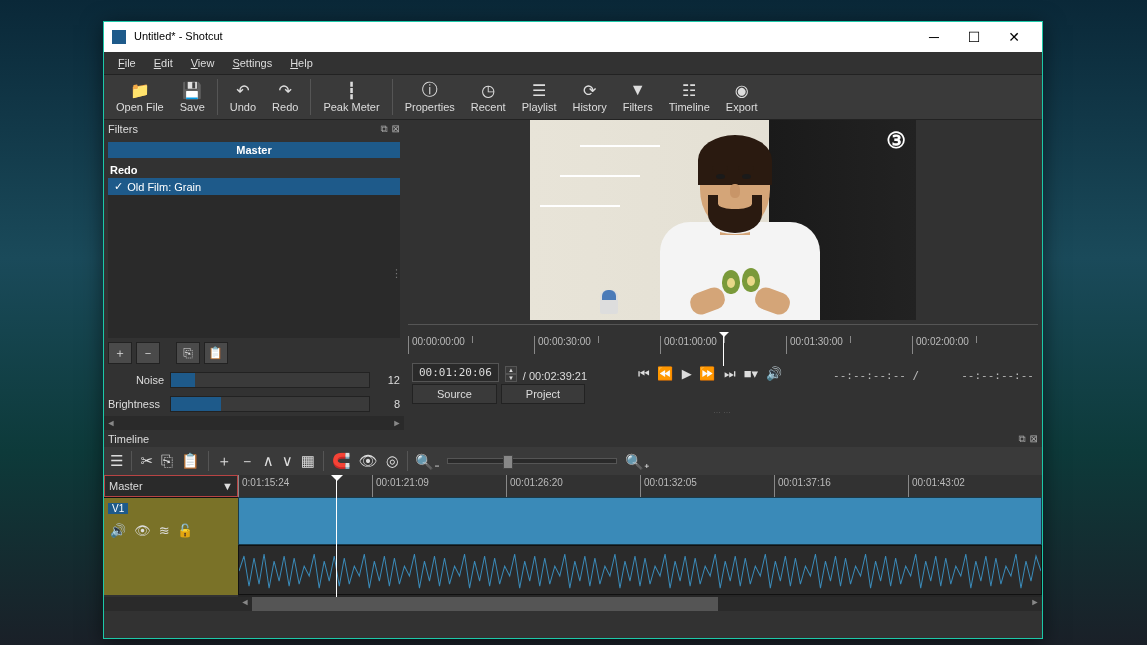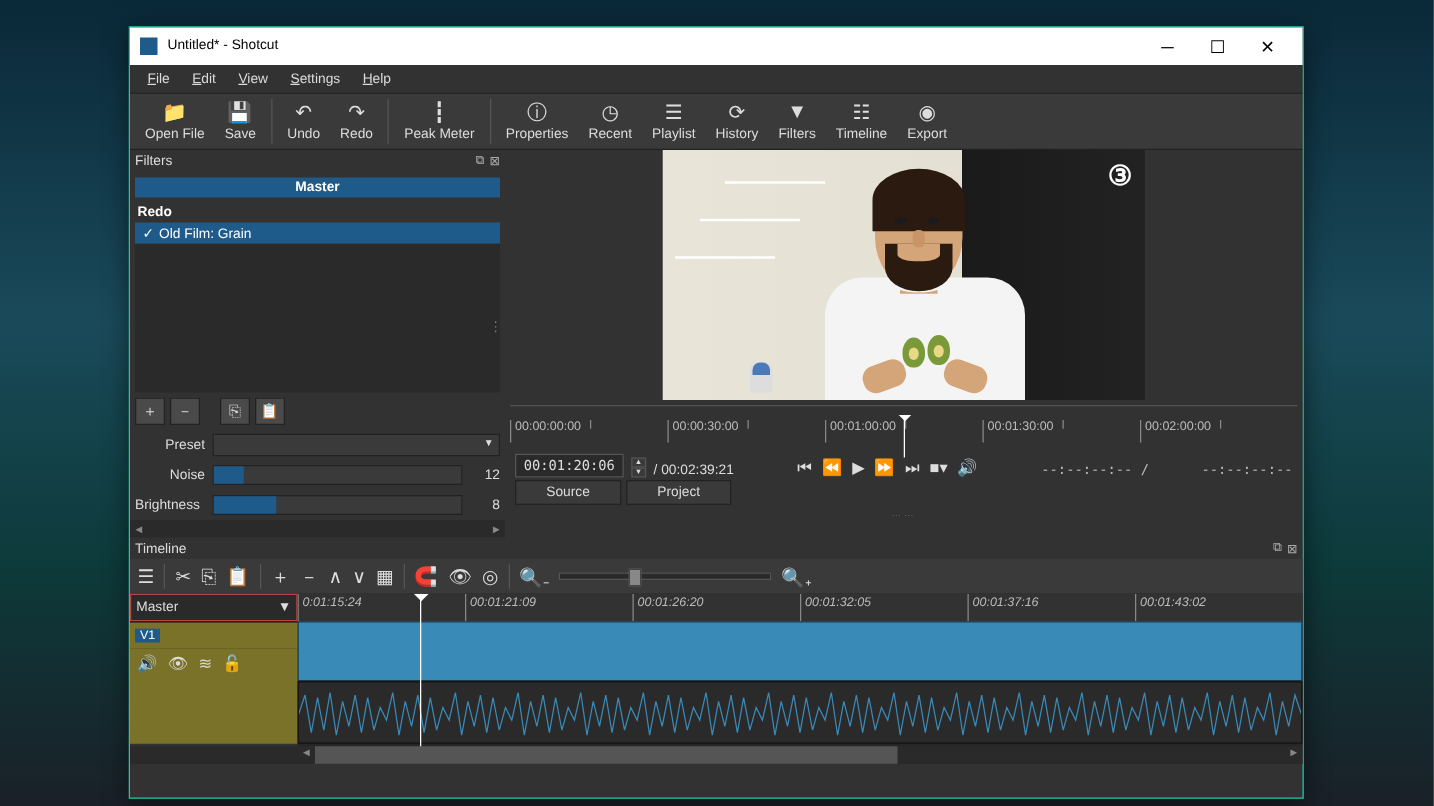--- a/index.html
+++ b/index.html
@@ -111,21 +111,21 @@
 .zoom-thumb { position:absolute; left:55px; top:-4px; width:10px; height:14px; background:#888; border:1px solid #444;}
 .tl-body { display:flex; height:122px; background:#262626;}
 .tl-tracks-left { width:134px; background:#323232;}
 .tl-master-row { height:22px; background:#2a2a2a; border:1px solid #b84444; display:flex; align-items:center; justify-content:space-between; padding:0 4px;}
 .funnel { font-size:11px;}
 .tl-v1-header { height:22px; background:#7a7228; border-top:1px solid #111; display:flex; align-items:center; padding:0 4px;}
 .v1-badge { background:#1e5a8a; color:#fff; padding:0 4px; font-size:10px;}
 .tl-v1-ctrls { height:76px; background:#7a7228; display:flex; align-items:flex-start; gap:8px; padding:4px 6px;}
 .tl-v1-ctrls span { font-size:13px; cursor:pointer;}
 .tl-tracks-right { flex:1; position:relative; overflow:hidden;}
-.tl-ruler { height:22px; background:#323232; display:flex; position:relative;font-style:italic;}
+.tl-ruler { height:22px; background:#323232; display:flex; position:relative;}
 .tl-ruler-tick { font-size:10px; color:#bbb; width:140px; border-left:1px solid #888; padding-left:3px; padding-top:2px;}
 .tl-playhead { position:absolute; left:98px; top:0; width:1px; height:140px; background:#fff;}
 .tl-playhead::before { content:""; position:absolute; left:-5px; top:0; width:0; height:0; border:6px solid transparent; border-top-color:#fff;}
 .tl-clip-vid { height:48px; background:#3a8ab8; border:1px solid #1a3a4a; position:relative;}
 .tl-clip-audio { height:50px; background:#2a2a2a; border:1px solid #111; position:relative; overflow:hidden;}
 .waveform { position:absolute; inset:0;}
 .tl-hscroll { height:14px; background:#2a2a2a; display:flex;}
 .tl-hscroll .arr { width:14px; text-align:center; color:#888; font-size:9px;}
 .tl-hscroll .thumb { background:#555; width:60%; height:100%;}
 .tc-dashes { font-family:monospace; font-size:11px; color:#bbb;}
@@ -223,24 +223,20 @@
         <span>✓</span>
         <span>Old Film: Grain</span>
       </div>
       <div class="filter-list"></div>
       <div class="filter-btns">
         <div class="sq-btn">＋</div>
         <div class="sq-btn">－</div>
         <div style="width:8px"></div>
         <div class="sq-btn">⎘</div>
         <div class="sq-btn">📋</div>
-      </div>
-      <div class="param-row">
-        <label>Preset</label>
-        <div class="preset-drop"></div>
       </div>
       <div class="param-row">
         <label>Noise</label>
         <div class="slider-track">
             <div class="slider-fill" style="width:12%"></div>
           </div>
         <span class="param-val">12</span>
       </div>
       <div class="param-row">
         <label style="width:56px;text-align:left">Brightness</label>

